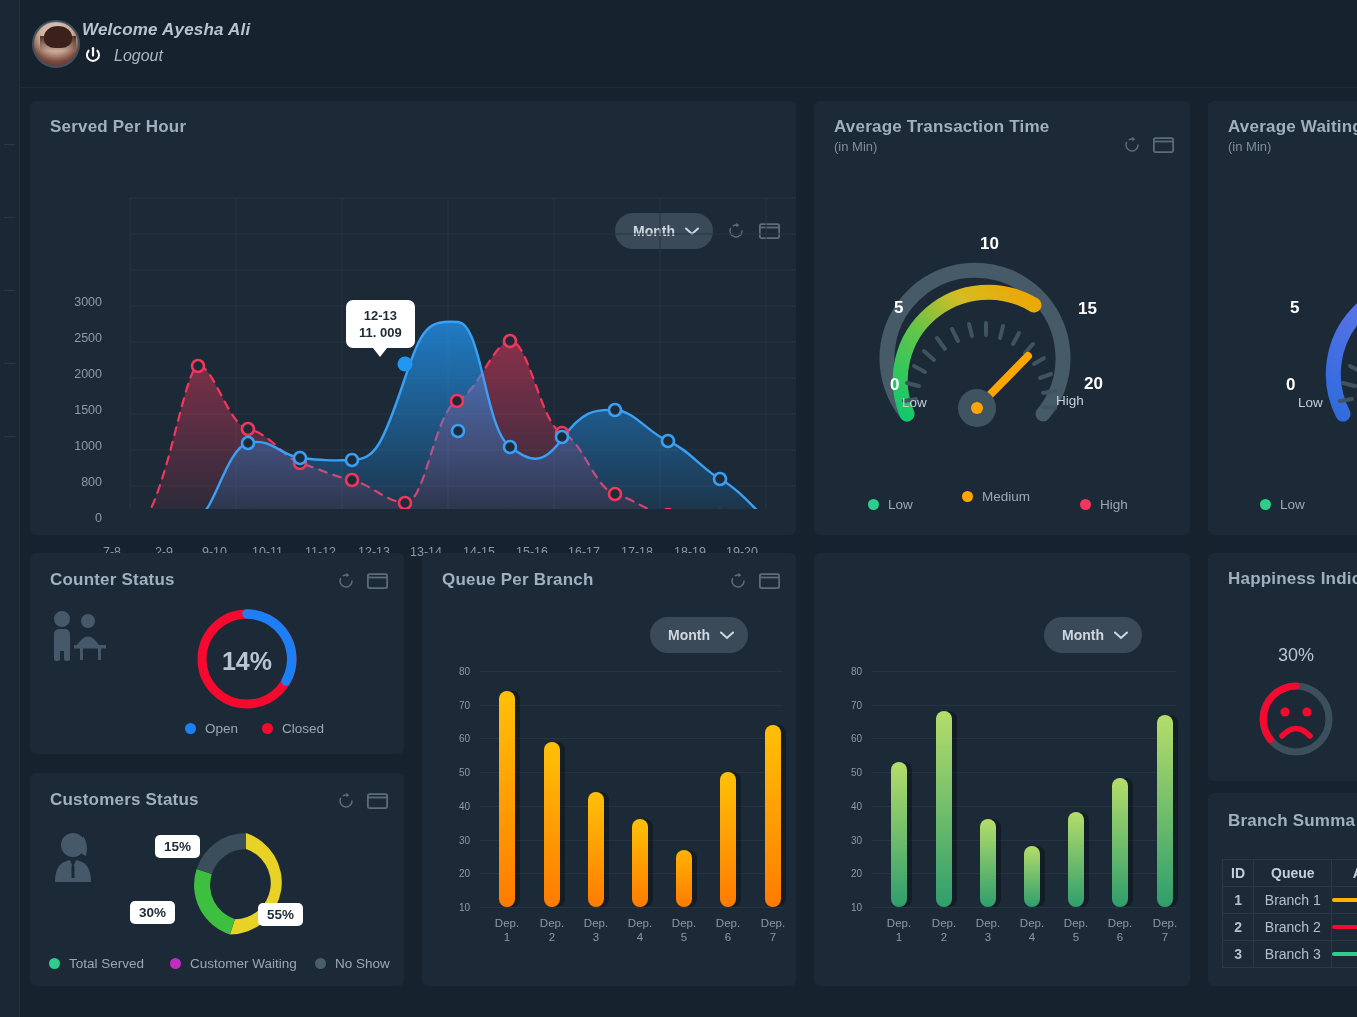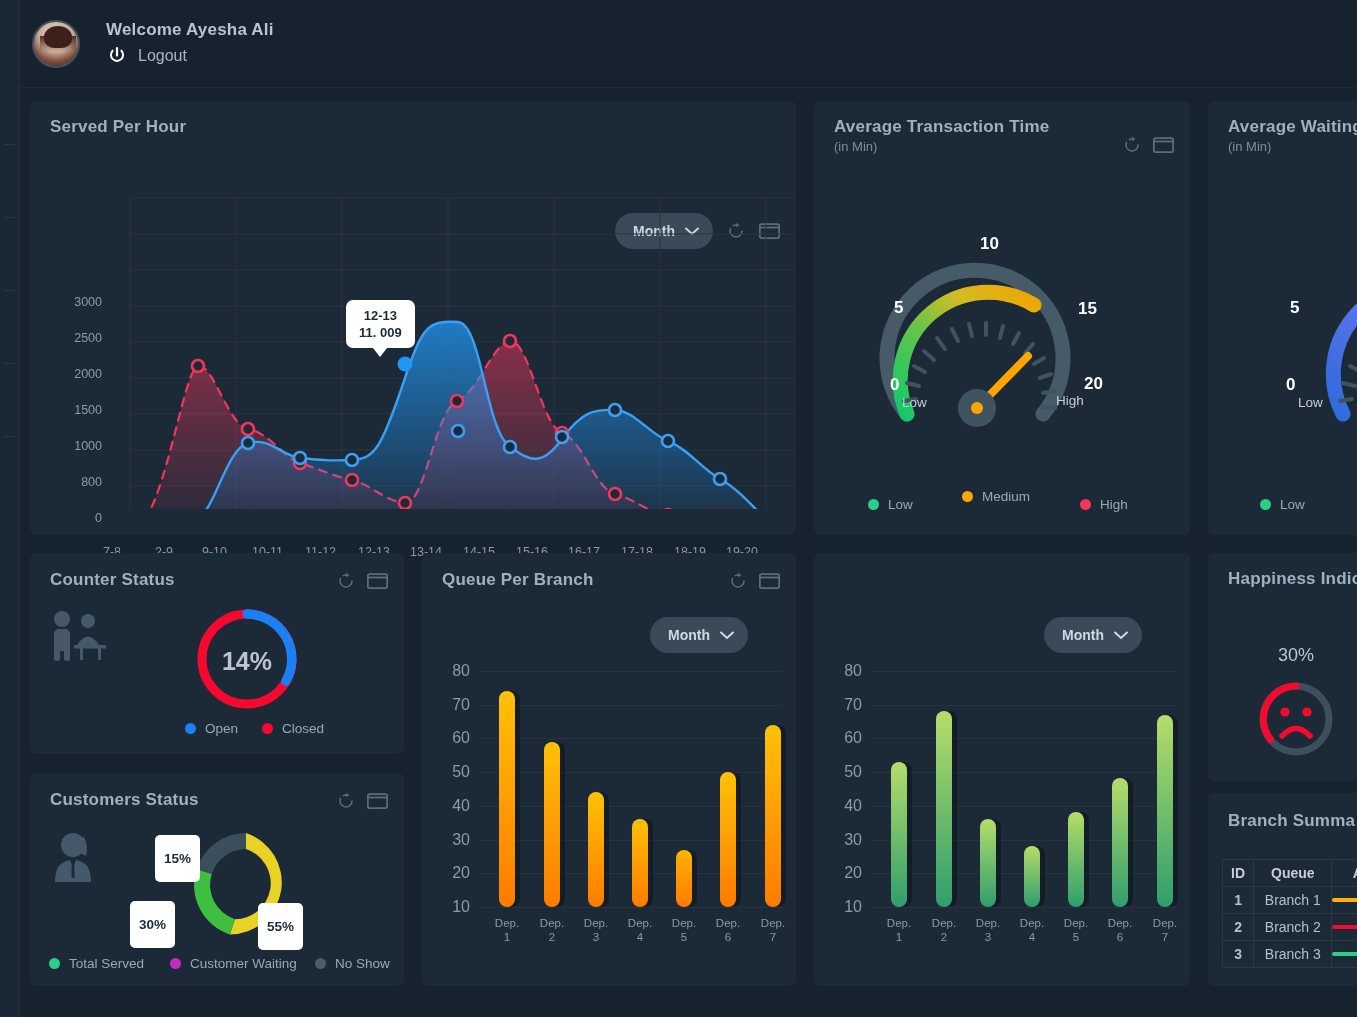--- a/index.html
+++ b/index.html
@@ -32,21 +32,21 @@
   }
   .avatar::before {
     content: ""; position: absolute; left: 10px; top: 4px; width: 28px; height: 22px;
     border-radius: 50% 50% 40% 40%; background: #3b2119;
   }
   .avatar::after {
     content: ""; position: absolute; left: 6px; top: 14px; width: 36px; height: 34px;
     border-radius: 0 0 50% 50%;
     background: linear-gradient(180deg, rgba(59,33,25,.9) 0%, rgba(59,33,25,0) 45%);
   }
-  .user-block { margin-left: 26px; }
+  .user-block { margin-left: 2px; font-style: italic; }
   .welcome { color: #b8c4cf; font-size: 17px; font-weight: bold; letter-spacing: .2px; }
   .logout-row { display: flex; align-items: center; margin-top: 5px; }
   .power-icon { width: 22px; height: 22px; flex: none; }
   .logout-text { color: #aab6c2; font-size: 16px; margin-left: 10px; }
 
   
   .panel {
     position: absolute; background: #1c2a38; border-radius: 6px;
   }
   .panel-title {
@@ -89,40 +89,40 @@
   
   #counterStatus { left: 30px; top: 553px; width: 374px; height: 201px; }
   #customersStatus { left: 30px; top: 773px; width: 374px; height: 213px; }
   .donut-center {
     position: absolute; color: #b9c5d1; font-size: 25px; font-weight: bold;
     width: 100%; text-align: center;
   }
   .bubble {
     position: absolute; background: #ffffff; color: #1d2b38;
     font-size: 13.5px; font-weight: bold; border-radius: 5px;
-    padding: 16px 9px; white-space: nowrap;
+    padding: 4px 9px; white-space: nowrap;
   }
 
   
   #servedBranch { left: 422px; top: 553px; width: 374px; height: 433px; }
   #servedDept   { left: 814px; top: 553px; width: 376px; height: 433px; }
   .bar-wrap { position: absolute; left: 58px; right: 14px; top: 118px; height: 236px; }
   .bar-col { position: absolute; bottom: 0; width: 16px; }
   .bar-shadow {
     position: absolute; bottom: 0; width: 16px; left: 5px;
     background: rgba(0,0,0,.30); border-radius: 9px;
   }
   .bar-fill { position: absolute; bottom: 0; width: 16px; border-radius: 9px; }
   .bar-lbl {
     position: absolute; top: 100%; margin-top: 9px; width: 42px; left: -13px;
     text-align: center; color: #8b9aa8; font-size: 11.5px; line-height: 14px;
   }
   .gridline { position: absolute; left: 0; right: 0; height: 1px; background: #27333f; }
   .ytick { position: absolute; right: 100%; margin-right: 10px; transform: translateY(-50%);
-           color: #8b9aa8; font-size: 16px; white-space: nowrap; }
+           color: #8b9aa8; font-size: 10px; white-space: nowrap; }
 
   
   #happiness { left: 1208px; top: 553px; width: 176px; height: 228px; }
   #branchSummary { left: 1208px; top: 793px; width: 176px; height: 193px; }
   .hp-pct { position: absolute; width: 100%; text-align: center; top: 92px;
             color: #b9c5d1; font-size: 18px; }
   .tbl { position: absolute; left: 14px; top: 66px; border-collapse: collapse; }
   .tbl th, .tbl td {
     border: 1px solid #2b3946; color: #b3c0cc; font-size: 14px;
     padding: 5px 0; text-align: center; font-weight: normal;

